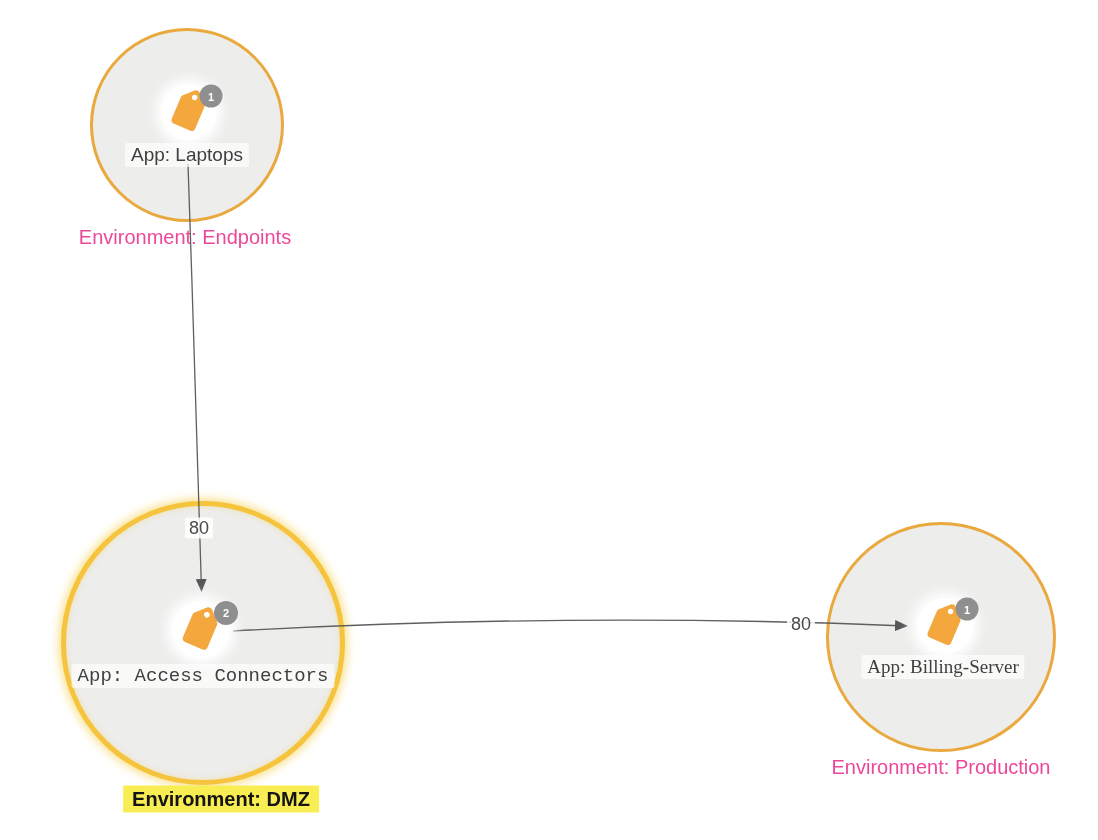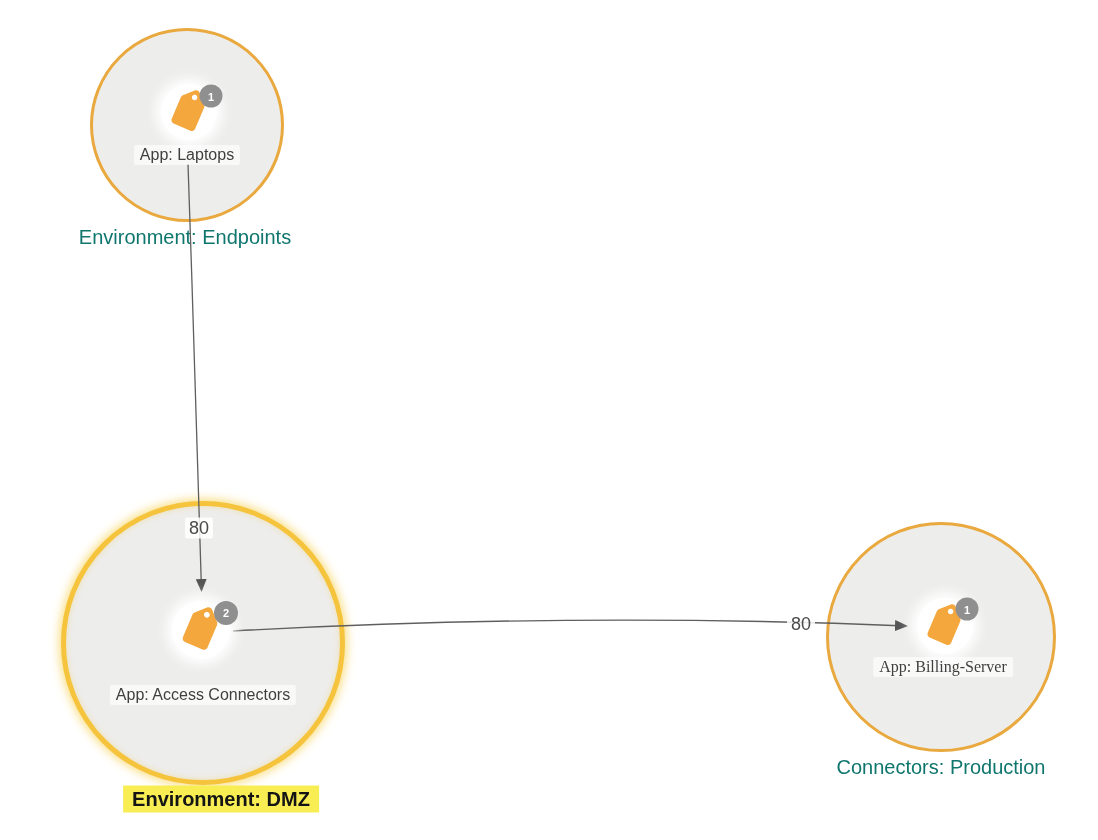--- a/index.html
+++ b/index.html
@@ -59,31 +59,31 @@
     color: var(--badge-text);
     font-size: 11px;
     font-weight: bold;
     display: flex;
     align-items: center;
     justify-content: center;
     z-index: 5;
   }
   .app-label {
     white-space: nowrap;
-    font-size: 16px;
+    font-size: 19px;
     color: var(--label-text);
     background: rgba(255,255,255,0.65);
     padding: 1px 6px;
     border-radius: 2px;
     z-index: 6;
   }
   .env-label {
     white-space: nowrap;
     font-size: 20px;
-    color: #0f766e;
+    color: #ec4899;
     z-index: 1;
   }
   .env-label.highlighted {
     background: var(--highlight-bg);
     color: #141414;
     font-weight: bold;
     padding: 2px 9px;
     z-index: 6;
     margin-left: 20px;
   }
@@ -105,21 +105,21 @@
   <div class="node-circle abs-center" style="left:187px; top:125px; width:194px; height:194px;"></div>
 
   <div class="node-circle selected abs-center" style="left:203px; top:643px; width:284px; height:284px;"></div>
 
   <div class="node-circle abs-center" style="left:941px; top:637px; width:230px; height:230px;"></div>
 
   <div class="env-label abs-center" style="left:185px; top:237px;">Environment: Endpoints</div>
 
   <div class="env-label highlighted abs-center" style="left:201px; top:799px;">Environment: DMZ</div>
 
-  <div class="env-label abs-center" style="left:941px; top:767px;">Connectors: Production</div>
+  <div class="env-label abs-center" style="left:941px; top:767px;">Environment: Production</div>
 
   <svg class="edge-layer" viewBox="0 0 1098 840" xmlns="http://www.w3.org/2000/svg">
     <defs>
       <marker id="arrowhead" markerWidth="13" markerHeight="11" refX="11" refY="5.5" orient="auto" markerUnits="userSpaceOnUse">
         <path d="M0,0 L13,5.5 L0,11 z" fill="#555555"></path>
       </marker>
     </defs>
     <path d="M 188 164 C 193 310 198 470 201.5 590" fill="none" stroke="#5F5F5F" stroke-width="1.3" marker-end="url(#arrowhead)"></path>
     <path d="M 233 631 Q 575 612 906 626" fill="none" stroke="#5F5F5F" stroke-width="1.3" marker-end="url(#arrowhead)"></path>
   </svg>
@@ -137,21 +137,21 @@
   <div class="badge abs-center" style="left:211px; top:96px; width:23px; height:23px;">1</div>
   <div class="app-label abs-center" style="left:187px; top:155px;">App: Laptops</div>
 
   <div class="halo abs-center" style="left:201px; top:630px; width:58px; height:58px;"></div>
   <div class="tag-wrap abs-center" style="left:200px; top:631px;">
     <svg width="46" height="46" viewBox="0 0 24 24" style="transform:rotate(-22deg);">
       <path transform="scale(-1,1) translate(-24,0)" fill="currentColor" d="M21.41 11.58l-9-9C12.05 2.22 11.55 2 11 2H4c-1.1 0-2 .9-2 2v7c0 .55.22 1.05.59 1.42l9 9c.36.36.86.58 1.41.58.55 0 1.05-.22 1.41-.59l7-7c.37-.36.59-.86.59-1.41 0-.55-.23-1.06-.59-1.42zM5.5 7C4.67 7 4 6.33 4 5.5S4.67 4 5.5 4 7 4.67 7 5.5 6.33 7 5.5 7z"></path>
     </svg>
   </div>
   <div class="badge abs-center" style="left:226px; top:613px; width:24px; height:24px;">2</div>
-  <div class="app-label abs-center" style="left:203px; top:695px;">App: Access Connectors</div>
+  <div class="app-label abs-center" style="left:203px; top:676px;font-family:Liberation Mono, monospace;">App: Access Connectors</div>
 
   <div class="halo abs-center" style="left:945px; top:626px; width:56px; height:56px;"></div>
   <div class="tag-wrap abs-center" style="left:944px; top:627px;">
     <svg width="44" height="44" viewBox="0 0 24 24" style="transform:rotate(-22deg);">
       <path transform="scale(-1,1) translate(-24,0)" fill="currentColor" d="M21.41 11.58l-9-9C12.05 2.22 11.55 2 11 2H4c-1.1 0-2 .9-2 2v7c0 .55.22 1.05.59 1.42l9 9c.36.36.86.58 1.41.58.55 0 1.05-.22 1.41-.59l7-7c.37-.36.59-.86.59-1.41 0-.55-.23-1.06-.59-1.42zM5.5 7C4.67 7 4 6.33 4 5.5S4.67 4 5.5 4 7 4.67 7 5.5 6.33 7 5.5 7z"></path>
     </svg>
   </div>
   <div class="badge abs-center" style="left:967px; top:609px; width:23px; height:23px;">1</div>
   <div class="app-label abs-center" style="left:943px; top:667px;font-family:Liberation Serif, serif;">App: Billing-Server</div>
 

